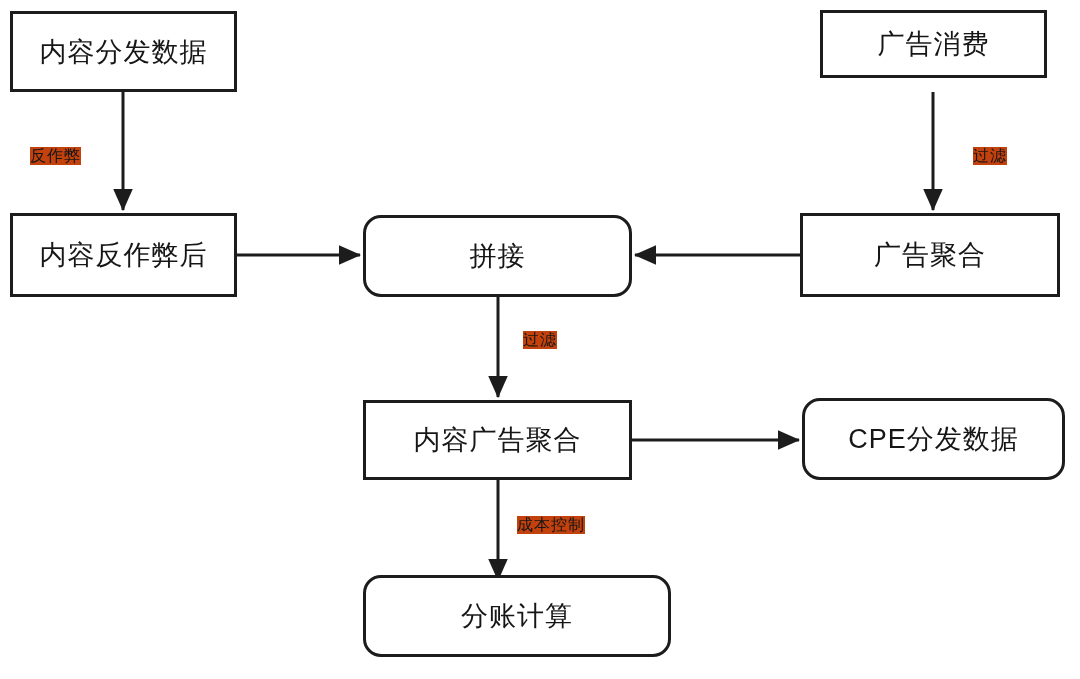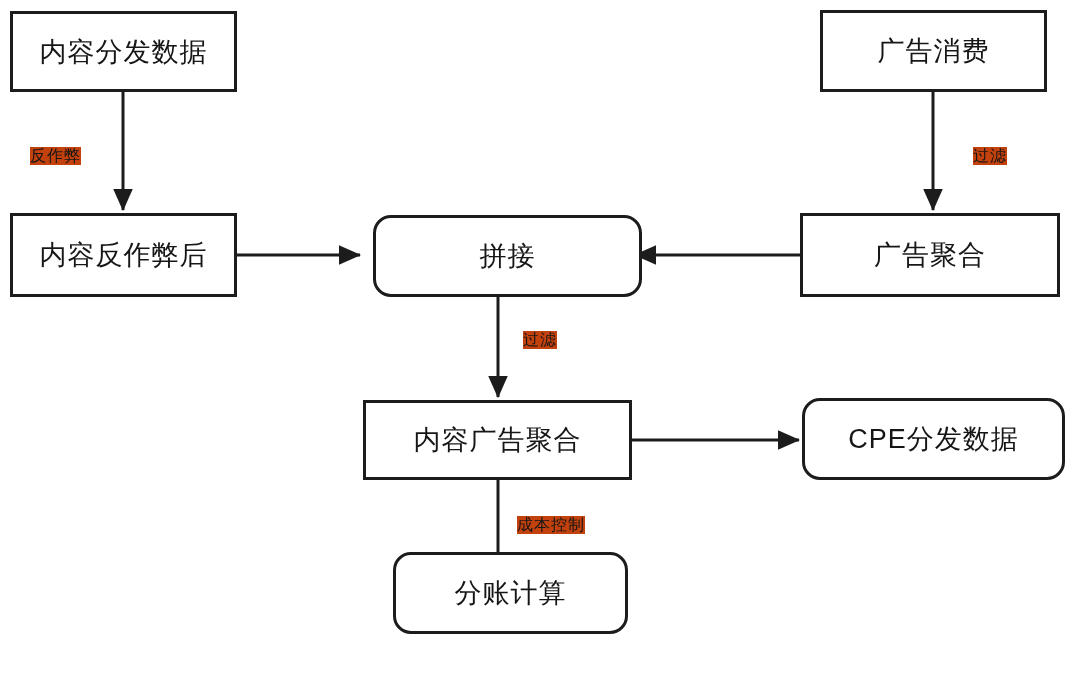--- a/index.html
+++ b/index.html
@@ -45,27 +45,27 @@
     color: #161616;
     font-size: 16px;
     letter-spacing: 1px;
     background: #c2410c;
     line-height: 1.15;
     white-space: nowrap;
   }
 
   
   #n-content-distribution   { left: 10px;  top: 11px;  width: 227px; height: 81px; }
-  #n-ad-consumption         { left: 820px; top: 10px;  width: 227px; height: 82px; }
+  #n-ad-consumption         { left: 820px; top: 10px;  width: 227px; height: 68px; }
   #n-content-anti-cheat     { left: 10px;  top: 213px; width: 227px; height: 84px; }
   #n-ad-aggregation         { left: 800px; top: 213px; width: 260px; height: 84px; }
-  #n-splice                 { left: 373px; top: 215px; width: 269px; height: 82px; }
+  #n-splice                 { left: 363px; top: 215px; width: 269px; height: 82px; }
   #n-content-ad-aggregation { left: 363px; top: 400px; width: 269px; height: 80px; }
   #n-cpe-distribution       { left: 802px; top: 398px; width: 263px; height: 82px; }
-  #n-settlement-calculation { left: 363px; top: 552px; width: 235px; height: 82px; margin-left: 30px; }
+  #n-settlement-calculation { left: 363px; top: 575px; width: 308px; height: 82px; }
 
   
   #l-anti-cheat     { left: 30px;  top: 147px; }
   #l-filter-right   { left: 973px; top: 147px; }
   #l-filter-center  { left: 523px; top: 331px; }
   #l-cost-control   { left: 517px; top: 516px; }
 </style>
 </head>
 <body>
 

